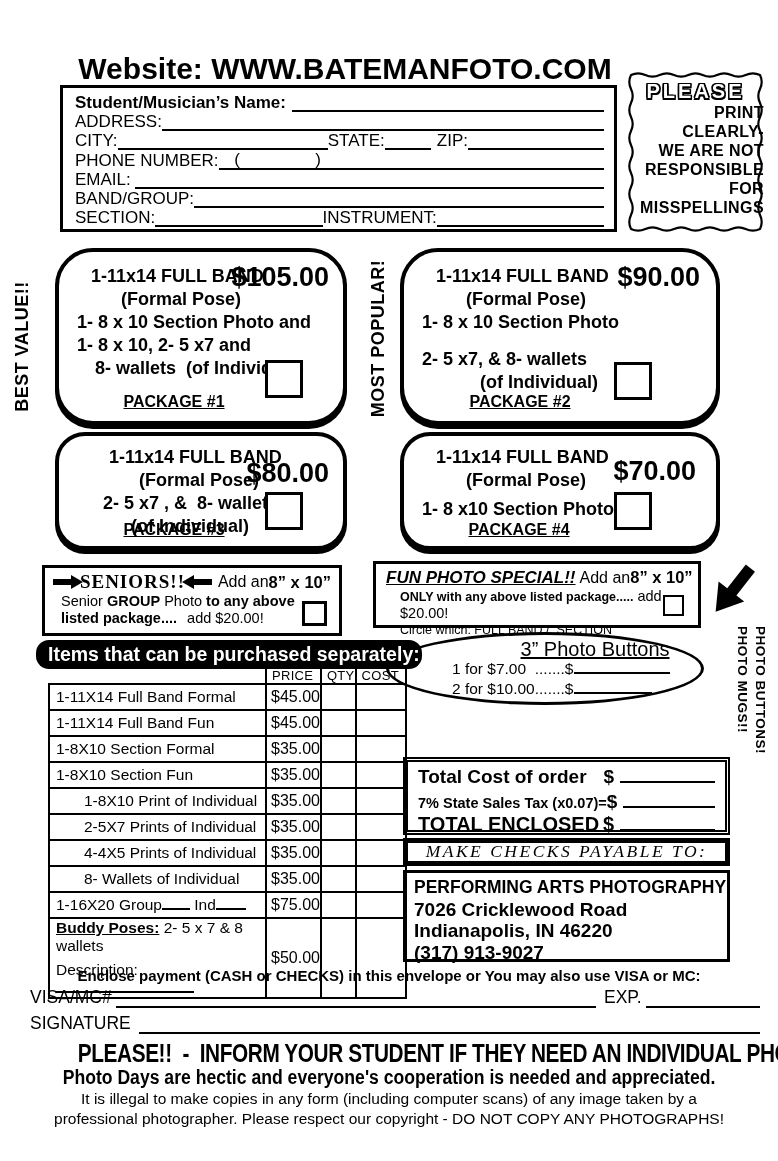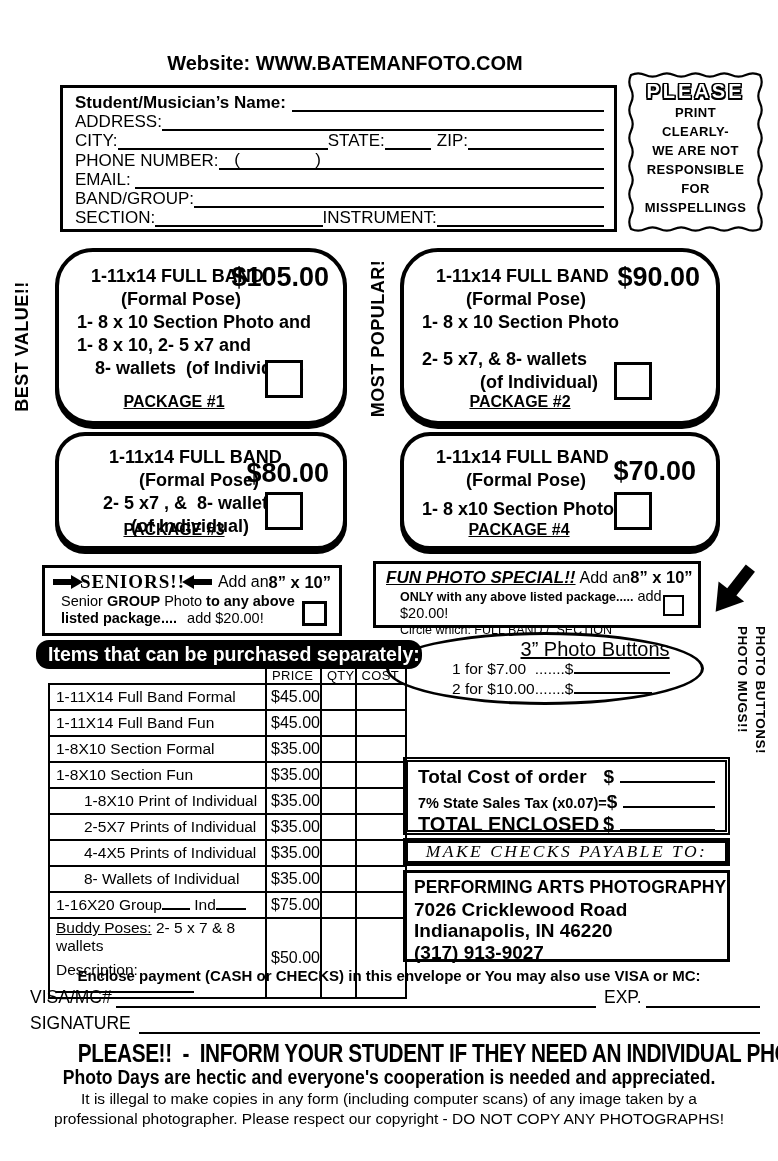--- a/index.html
+++ b/index.html
@@ -8,39 +8,39 @@
     position: relative; width: 778px; height: 1161px; margin: 0 auto;
     background: #fff; color: #000; overflow: hidden;
     font-family: "Liberation Sans", sans-serif;
   }
   .abs { position: absolute; }
   .pre { white-space: pre; }
   .b { font-weight: bold; }
   .ul { display: inline-block; border-bottom: 2px solid #000; }
 
   
-  #title { top: 52px; left: 0; width: 690px; text-align: center; font-size: 20px; font-weight: bold; }
+  #title { top: 52px; left: 0; width: 690px; text-align: center; font-size: 30px; font-weight: bold; }
 
   
   #info-box { left: 60px; top: 85px; width: 557px; height: 147px; border: 3px solid #000;
               padding: 5px 10px 7px 12px; display: flex; flex-direction: column; justify-content: space-between; }
   .irow { display: flex; align-items: flex-end; height: 20px; font-size: 17px; line-height: 19px; white-space: nowrap; }
   .irow .ul { height: 100%; }
   .grow { flex-grow: 1; }
 
   
   #stamp { left: 627px; top: 71px; width: 137px; height: 162px; text-align: center; }
   #stamp svg { position: absolute; left: 0; top: 0; }
   #stamp .inner { position: relative; padding-top: 9px; }
   .outline-text {
     font-size: 20px; font-weight: bold; letter-spacing: 3px; color: #fff;
     text-shadow: -1.5px -1.5px 0 #000, 1.5px -1.5px 0 #000, -1.5px 1.5px 0 #000, 1.5px 1.5px 0 #000,
                  -1.5px 0 0 #000, 1.5px 0 0 #000, 0 -1.5px 0 #000, 0 1.5px 0 #000;
   }
-  .stamp-line { font-size: 13px; font-weight: bold; letter-spacing: 0.4px; line-height: 19px; }
+  .stamp-line { font-size: 16px; font-weight: bold; letter-spacing: 0.4px; line-height: 19px; text-align: right; }
 
   
   .vbadge { position: absolute; width: 180px; text-align: center; transform: rotate(-90deg);
             font-weight: bold; font-size: 18px; white-space: nowrap; letter-spacing: 0.5px; }
   .pkg { position: absolute; border: 4px solid #000; border-radius: 38px; background: #fff;
          box-shadow: 0 4px 0 #000; font-weight: bold; font-size: 18px; line-height: 23px; }
   .pkg .price { position: absolute; font-size: 27px; font-weight: bold; }
   .pkg .plabel { position: absolute; bottom: 8px; left: 0; width: 100%; text-align: center;
                  font-weight: bold; font-size: 16px; }
   .pkg .plabel span { text-decoration: underline; }
@@ -88,21 +88,21 @@
   #items-table td { border: 2px solid #000; font-size: 15.5px; padding: 0 0 0 6px; height: 26px; }
   #items-table .c-name  { width: 217px; }
   #items-table .c-price { width: 50px; }
   #items-table .c-qty   { width: 32px; }
   #items-table .c-cost  { width: 50px; }
   #items-table tr.hdr td { border: none; height: 16px; font-size: 13px; letter-spacing: 0.3px; padding: 0 0 0 5px; }
   #items-table tr.hdr td.h { border-left: 2px solid #000; border-right: 2px solid #000; }
   #items-table td.pr { font-size: 16px; padding-left: 4px; }
   #items-table tr.indent td.nm { padding-left: 34px; }
   #items-table tr.buddy td { height: 46px; }
-  #items-table .und { text-decoration: underline; }
+  #items-table .und { text-decoration: underline; font-weight: bold; }
   #items-table .ul { height: 12px; }
 
   
   .dbl { position: absolute; border: 2px solid #000; padding: 1px; }
   .dbl > .in { border: 2px solid #000; width: 100%; height: 100%; }
   #mug { left: 407px; top: 698px; width: 266px; height: 56px; z-index: 6; background:#fff; }
   #mug .in { padding: 2px 0 0 10px; }
   #mug .t { font-size: 21px; font-weight: bold; letter-spacing: 0.2px; }
   #mug .p { font-size: 22px; padding-left: 18px; }
   #mug .p .ul { width: 88px; height: 16px; }

